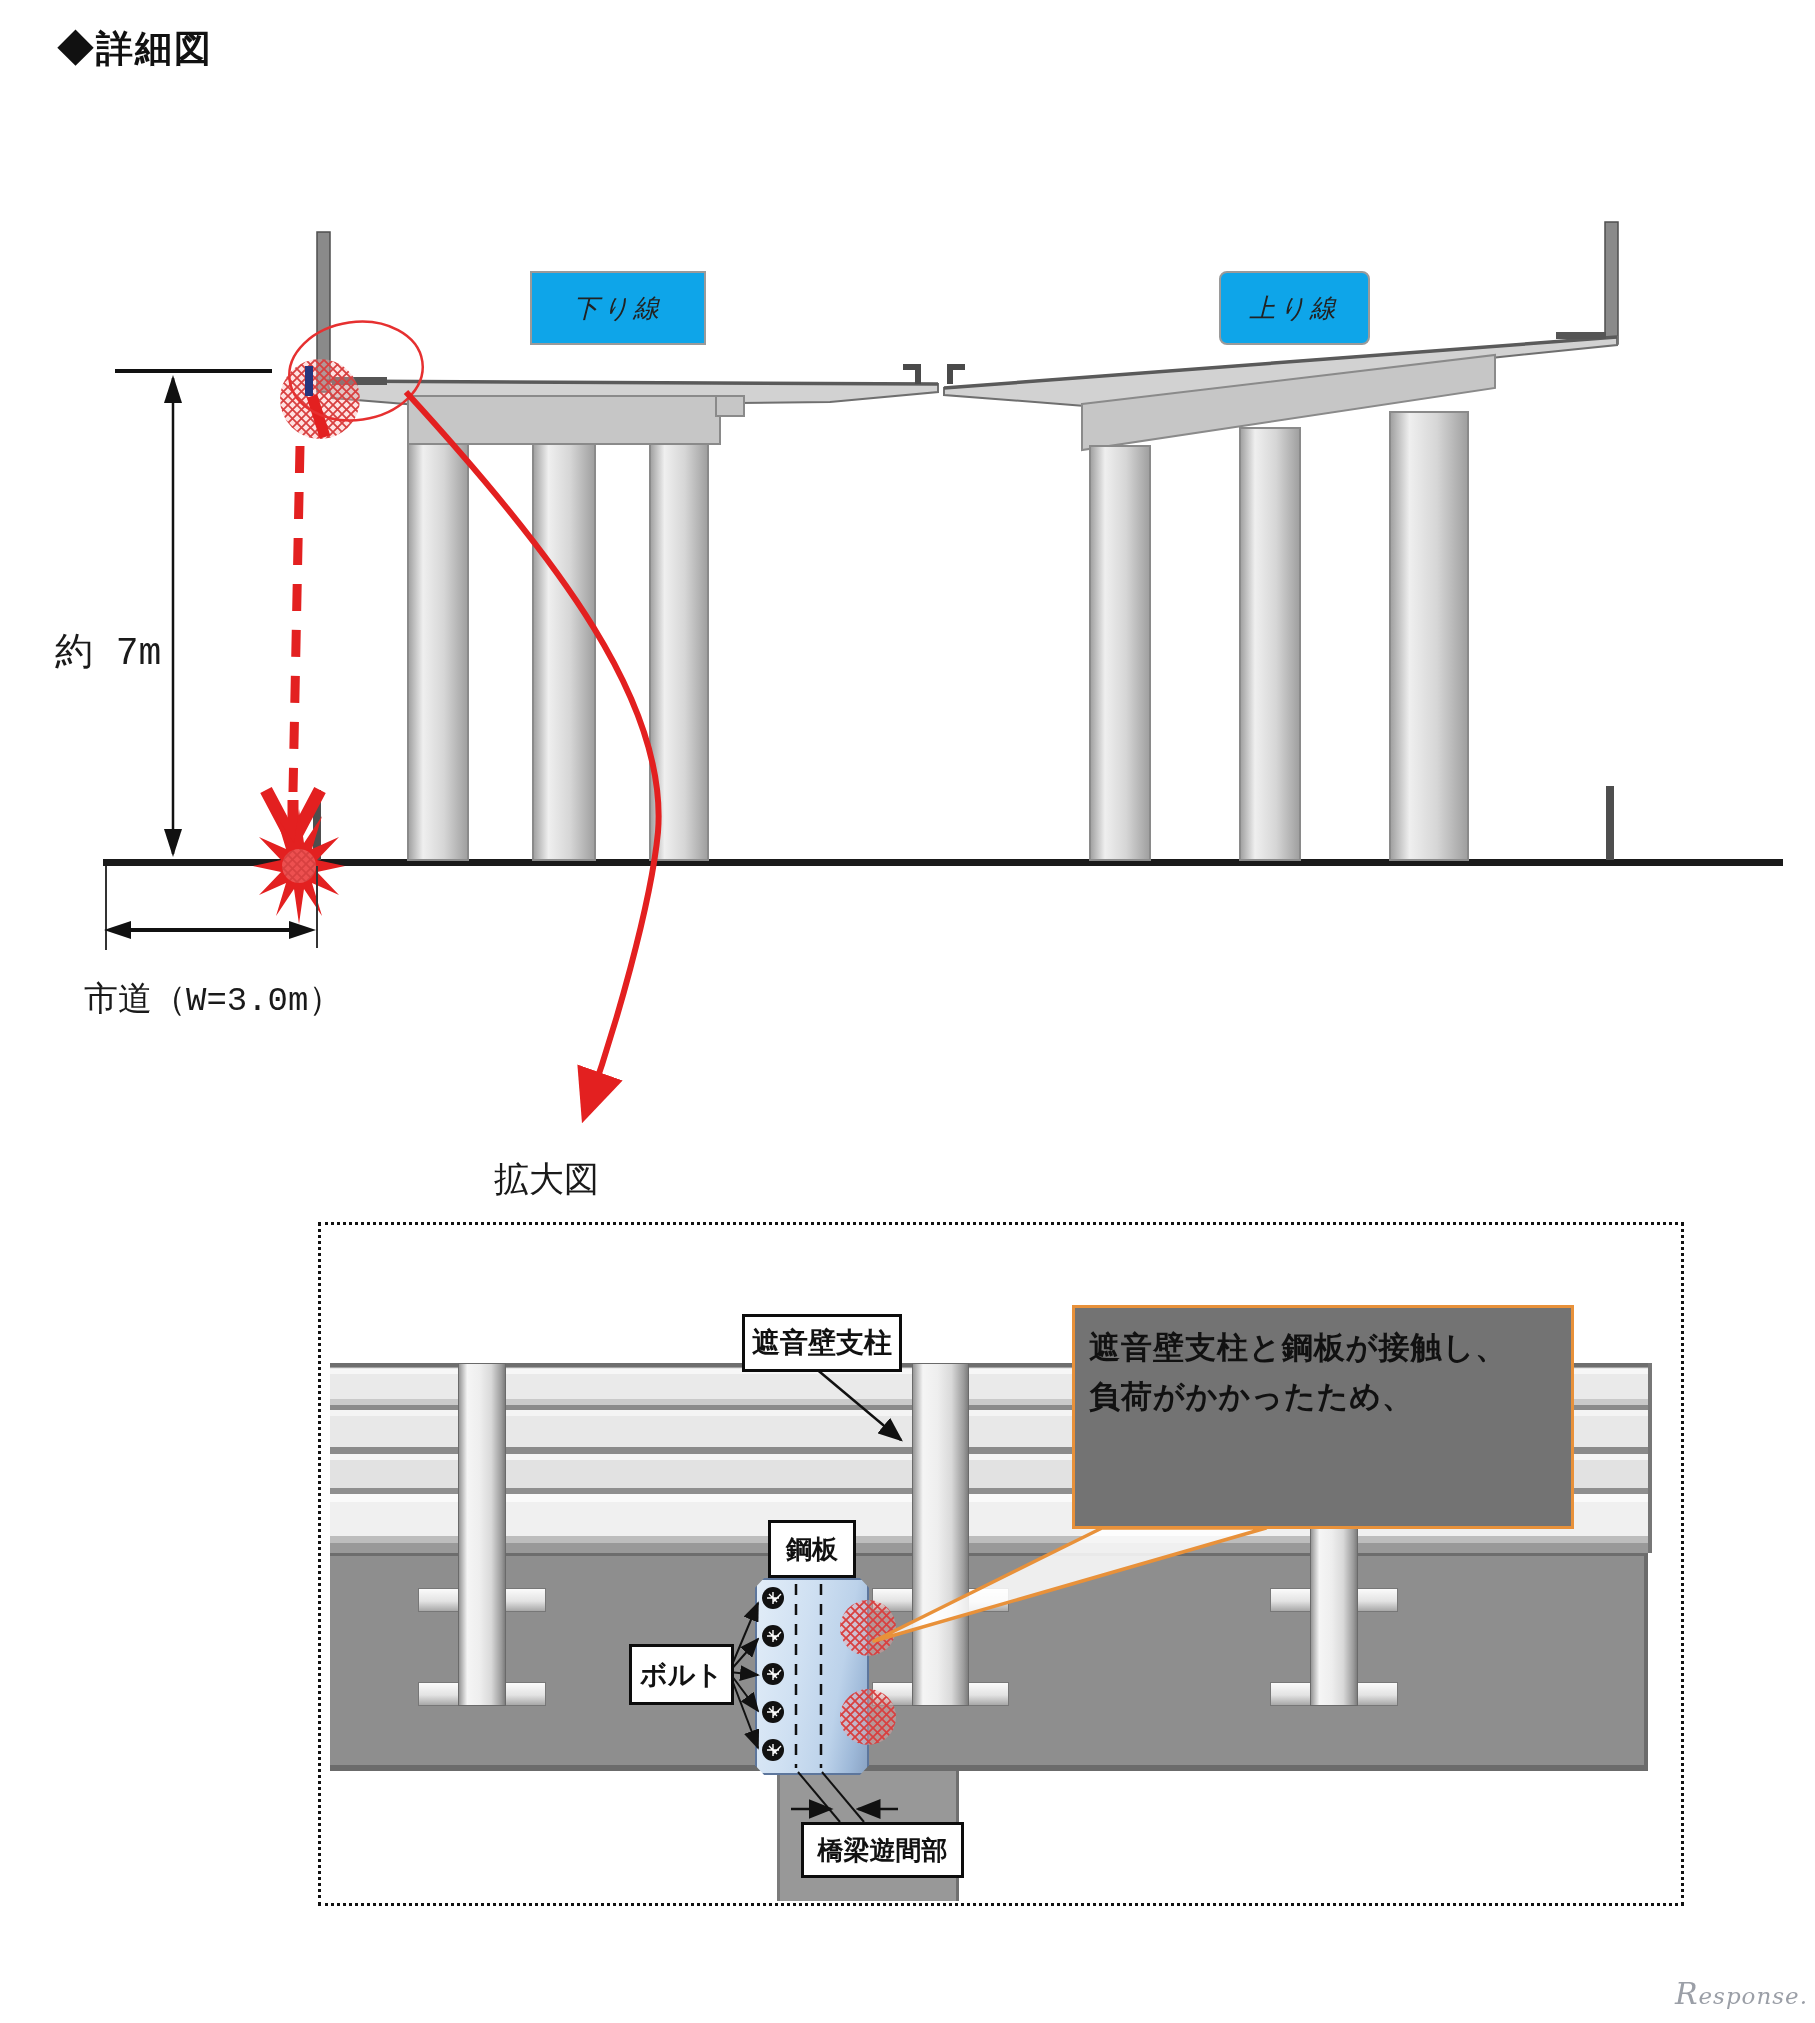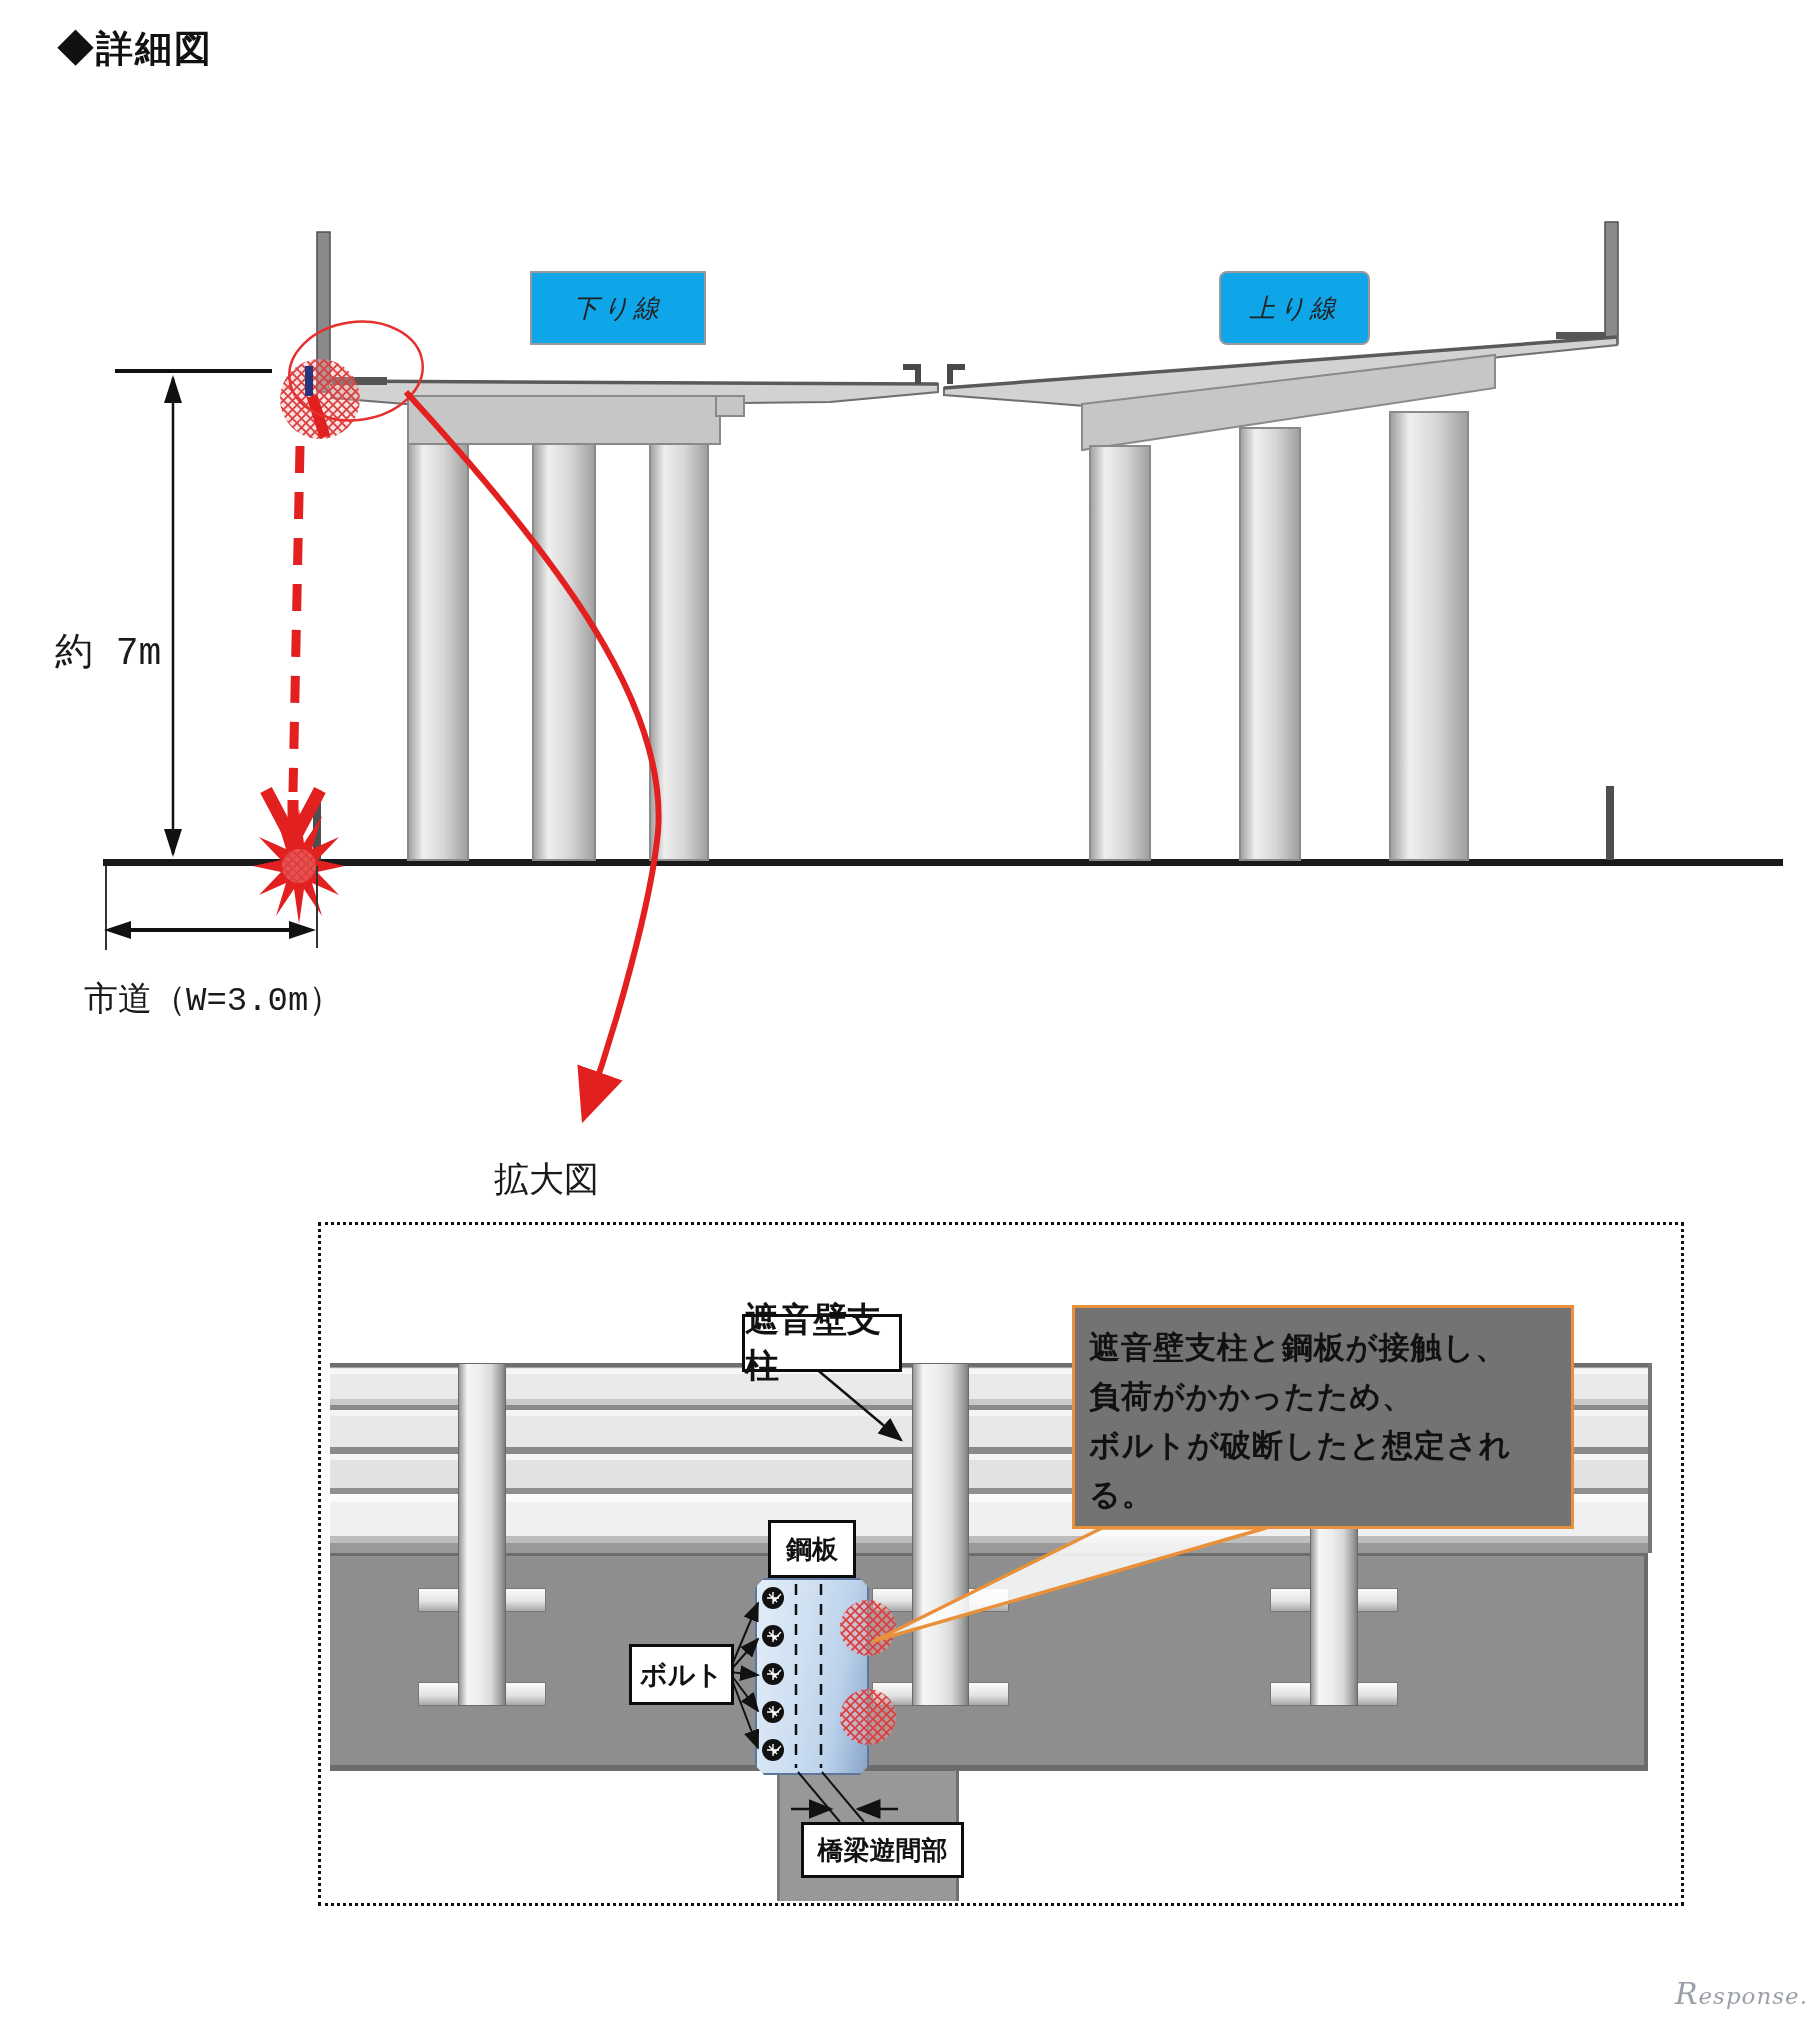--- a/index.html
+++ b/index.html
@@ -30,21 +30,21 @@
     background:linear-gradient(90deg,#969696 0,#f5f5f5 18%,#eeeeee 45%,#d9d9d9 70%,#9c9c9c 92%,#7d7d7d 100%);}
   .plate{left:755px;top:1578px;width:110px;height:193px;z-index:4;border:2px solid #5d769c;
     background:linear-gradient(100deg,#e2edf8 0%,#cfe0f2 40%,#bcd2ea 70%,#9db8d8 88%,#8aa3c4 100%);
     clip-path:polygon(8% 0,92% 0,100% 5%,100% 95%,92% 100%,8% 100%,0 95%,0 5%);}
   .pier{left:777px;top:1771px;width:176px;height:130px;background:#989898;z-index:1;
     border-left:3px solid #7b7b7b;border-right:3px solid #6f6f6f;}
   .dotted-frame{left:318px;top:1222px;width:1360px;height:678px;border:3px dotted #111;z-index:9;}
 
   .tag{position:absolute;background:#fff;border:3px solid #0c0c0c;display:flex;align-items:center;
        justify-content:center;font-weight:600;z-index:6;}
-  .tag-shaheki{left:742px;top:1314px;width:154px;height:52px;font-size:34px;}
+  .tag-shaheki{left:742px;top:1314px;width:154px;height:52px;font-size:28px;}
   .tag-kouhan{left:768px;top:1520px;width:82px;height:52px;font-size:26px;}
   .tag-bolt{left:629px;top:1644px;width:99px;height:55px;font-size:27px;justify-content:center;}
   .tag-yukan{left:801px;top:1822px;width:157px;height:50px;font-size:26px;}
 
   .callout{left:1072px;top:1305px;width:502px;height:224px;background:#737373;border:3px solid #e8913a;
     z-index:7;padding:16px 8px 0 14px;box-sizing:border-box;font-size:31px;font-weight:600;
     line-height:1.58;letter-spacing:1px;}
 
   .watermark{left:1618px;top:1976px;width:190px;text-align:right;z-index:2;
     font-family:"DejaVu Serif","Liberation Serif",serif;font-style:italic;
@@ -210,19 +210,18 @@
   <div class="tag tag-bolt">
     <span>ボルト</span>
   </div>
   <div class="tag tag-yukan">
     <span>橋梁遊間部</span>
   </div>
 
   <div class="abs callout">
     <div>遮音壁支柱と鋼板が接触し、</div>
     <div>負荷がかかったため、</div>
-    <div>ボルトが破断したと想定される。</div>
   </div>
 
   <div class="abs dotted-frame"></div>
 
   <div class="abs watermark">Response.</div>
 </div>
 
 </body></html>

